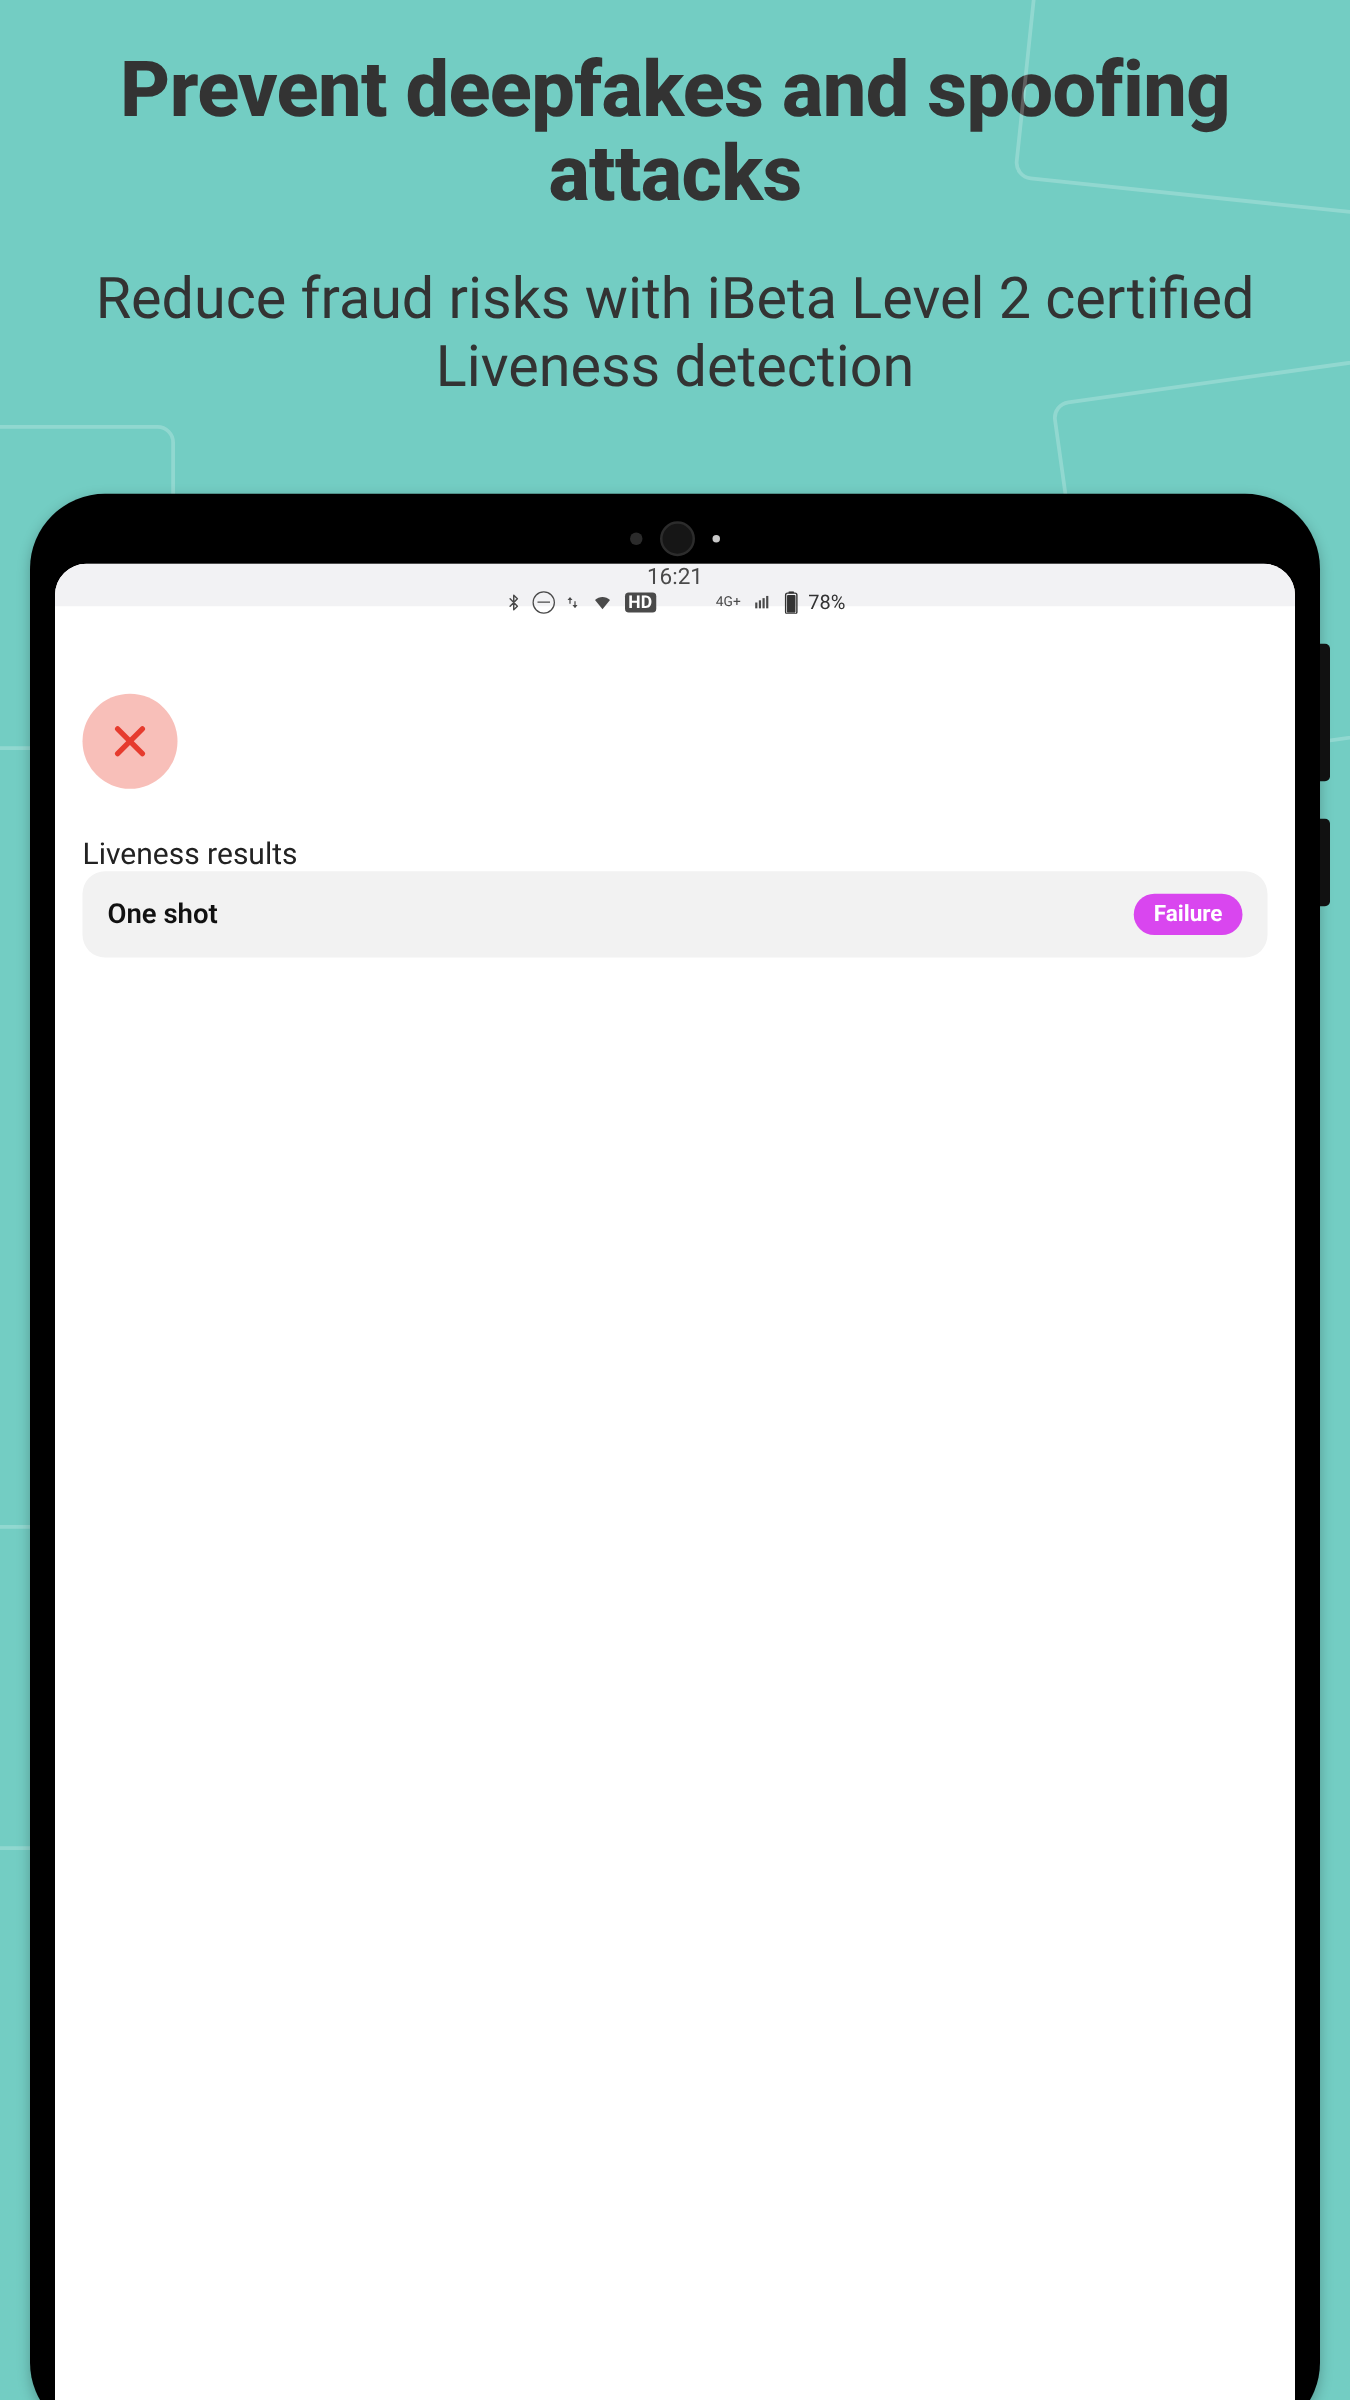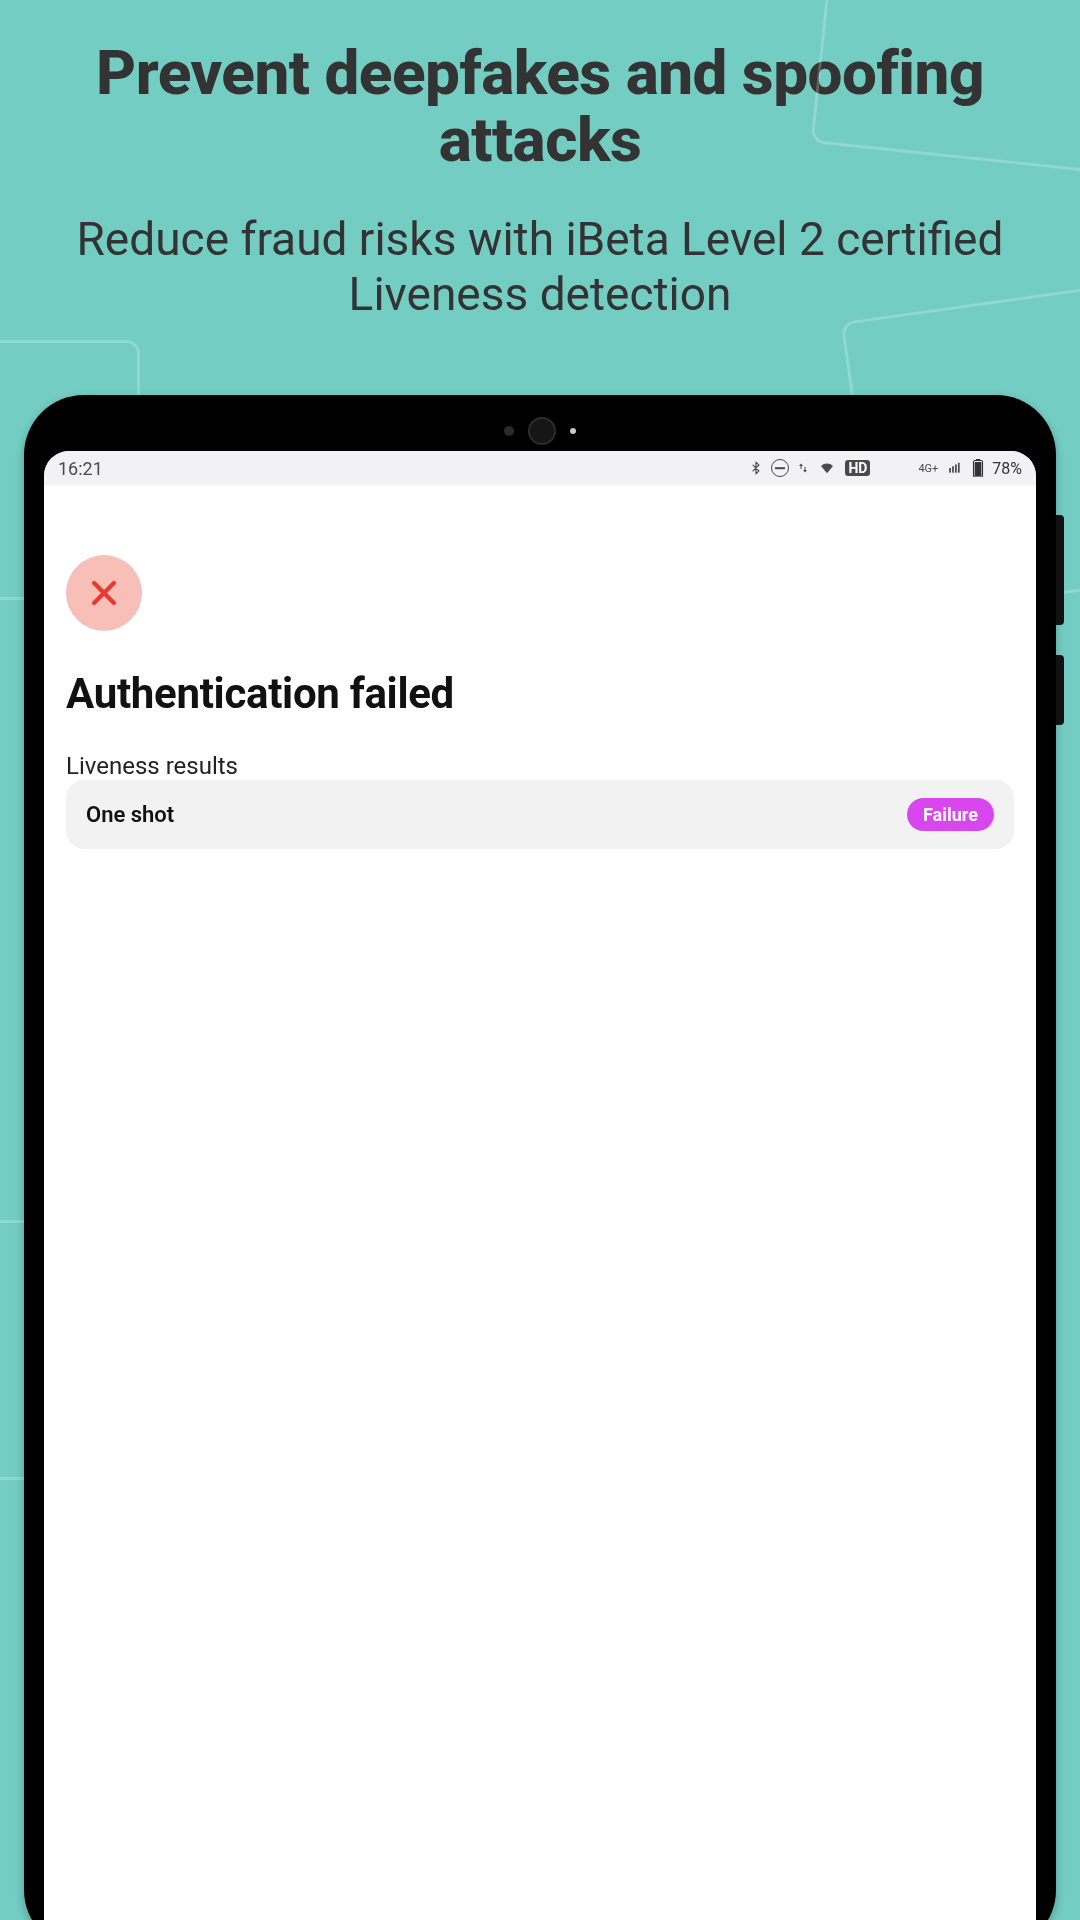--- a/index.html
+++ b/index.html
@@ -79,22 +79,22 @@
       border-radius: 25px 25px 0 0;
       overflow: hidden;
       position: relative;
       display: flex; flex-direction: column;
     }
 
     .status-bar {
       height: 34px;
       background: #f2f2f4;
       display: flex; align-items: center; justify-content: space-between;
-      padding: 16px 14px;
-      font-size: 18px; color: #4a4a4a;
+      padding: 0 14px;
+      font-size: 18px; color: #4a4a4a; flex-direction: column;
     }
     .status-right { display: flex; align-items: center; gap: 8px; }
     .ico { display: inline-flex; align-items: center; justify-content: center; height: 18px; }
     .dnd { width: 18px; height: 18px; border: 1.6px solid #4a4a4a; border-radius: 50%; position: relative; }
     .dnd:after { content:""; position:absolute; left:3px; right:3px; top:50%; height:1.6px; background:#4a4a4a; transform: translateY(-50%); }
     .wifi svg, .bt svg, .sig svg, .bat svg { display:block; }
     .hd-badge {
       font-size: 14px; font-weight: 700; color: #fff; background:#4a4a4a;
       border-radius: 3px; padding: 1px 3px; line-height: 1;
     }
@@ -203,21 +203,20 @@
     </div>
 
     <div class="app-content">
       <div class="fail-icon">
         <svg viewBox="0 0 24 24">
           <line x1="5" y1="5" x2="19" y2="19" stroke="#e63b2e" stroke-width="3" stroke-linecap="round"></line>
           <line x1="19" y1="5" x2="5" y2="19" stroke="#e63b2e" stroke-width="3" stroke-linecap="round"></line>
         </svg>
       </div>
 
-      <h2 class="screen-title">Authentication failed</h2>
       <div class="section-label">Liveness results</div>
 
       <div class="result-row">
         <span class="result-name">One shot</span>
         <span class="badge">Failure</span>
       </div>
     </div>
 
   </div>
 </div>

